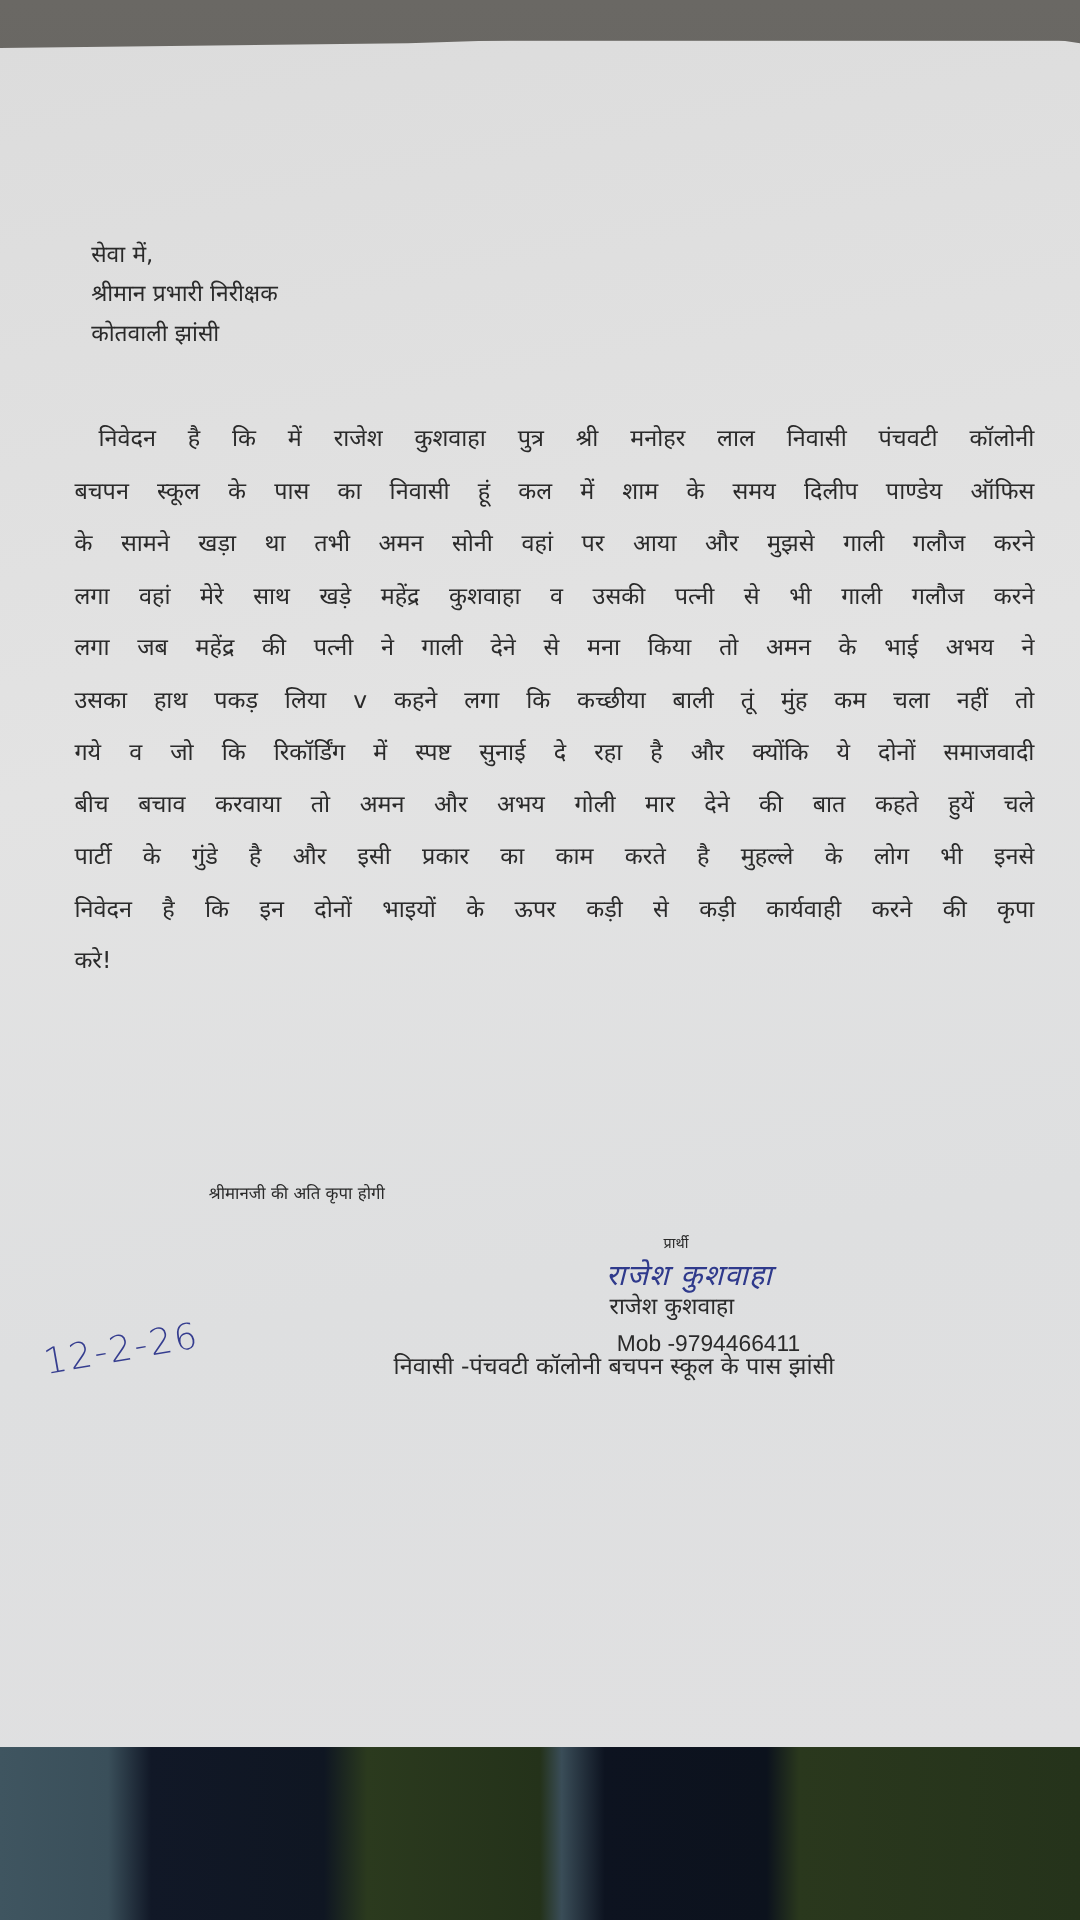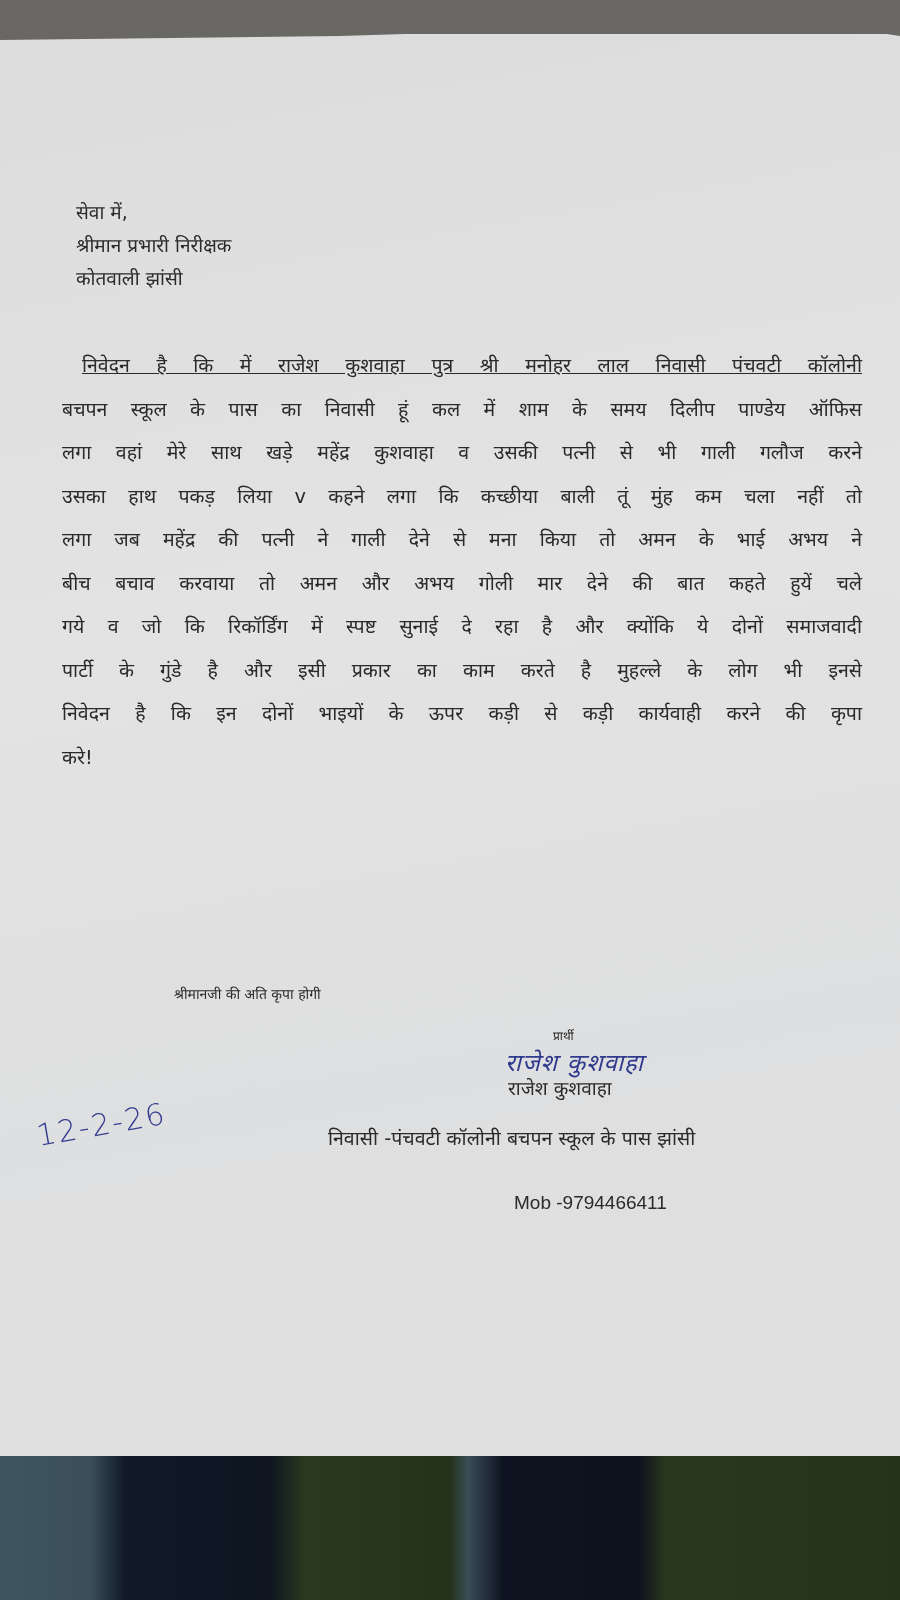--- a/index.html
+++ b/index.html
@@ -56,21 +56,21 @@
       line-height: 43.5px;
     }
     .body-para .line {
       display: block;
       white-space: nowrap;
       text-align: justify;
       text-align-last: justify;
       height: 43.5px;
     }
     .body-para .line.last { text-align-last: left; }
-    .body-para .line.first { padding-left: 20px; text-decoration: underline; }
+    .body-para .line.first { padding-left: 20px; }
     .closing {
       position: absolute;
       left: 174px; top: 984px;
       font-size: 14px;
       white-space: nowrap;
     }
     .sig-label {
       position: absolute;
       left: 553px; top: 1027px;
       font-size: 12px;
@@ -106,21 +106,21 @@
     }
     .sig-address {
       position: absolute;
       left: 328px; top: 1124px;
       font-size: 19.5px;
       white-space: nowrap;
       text-align: right;
     }
     .sig-mobile {
       position: absolute;
-      left: 514px; top: 1192px;
+      left: 514px; top: 1110px;
       font-family: "Liberation Sans", sans-serif;
       font-size: 19px;
       white-space: nowrap;
     }
   </style>
 </head>
 <body>
 
 <div class="scene">
   <div class="fabric"></div>
@@ -129,25 +129,26 @@
   <div class="doc">
     <div class="address">
       <div>सेवा में,</div>
       <div>श्रीमान प्रभारी निरीक्षक</div>
       <div>कोतवाली झांसी</div>
     </div>
 
     <div class="body-para">
       <span class="line first">निवेदन है कि में राजेश कुशवाहा पुत्र श्री मनोहर लाल निवासी पंचवटी कॉलोनी</span>
       <span class="line">बचपन स्कूल के पास का निवासी हूं कल में शाम के समय दिलीप पाण्डेय ऑफिस</span>
+      <span class="line">के सामने खड़ा था तभी अमन सोनी वहां पर आया और मुझसे गाली गलौज करने</span>
       <span class="line">लगा वहां मेरे साथ खड़े महेंद्र कुशवाहा व उसकी पत्नी से भी गाली गलौज करने</span>
+      <span class="line">लगा जब महेंद्र की पत्नी ने गाली देने से मना किया तो अमन के भाई अभय ने</span>
       <span class="line">उसका हाथ पकड़ लिया v कहने लगा कि कच्छीया बाली तूं मुंह कम चला नहीं तो</span>
-      <span class="line">लगा जब महेंद्र की पत्नी ने गाली देने से मना किया तो अमन के भाई अभय ने</span>
+      <span class="line">गये व जो कि रिकॉर्डिंग में स्पष्ट सुनाई दे रहा है और क्योंकि ये दोनों समाजवादी</span>
       <span class="line">बीच बचाव करवाया तो अमन और अभय गोली मार देने की बात कहते हुयें चले</span>
-      <span class="line">गये व जो कि रिकॉर्डिंग में स्पष्ट सुनाई दे रहा है और क्योंकि ये दोनों समाजवादी</span>
       <span class="line">पार्टी के गुंडे है और इसी प्रकार का काम करते है मुहल्ले के लोग भी इनसे</span>
       <span class="line">निवेदन है कि इन दोनों भाइयों के ऊपर कड़ी  से कड़ी  कार्यवाही करने की कृपा</span>
       <span class="line last">करे!</span>
     </div>
 
     <div class="closing">श्रीमानजी की अति कृपा होगी</div>
 
     <div class="sig-label">प्रार्थी</div>
     <div class="signature">राजेश कुशवाहा</div>
     <div class="sig-name">राजेश कुशवाहा</div>

